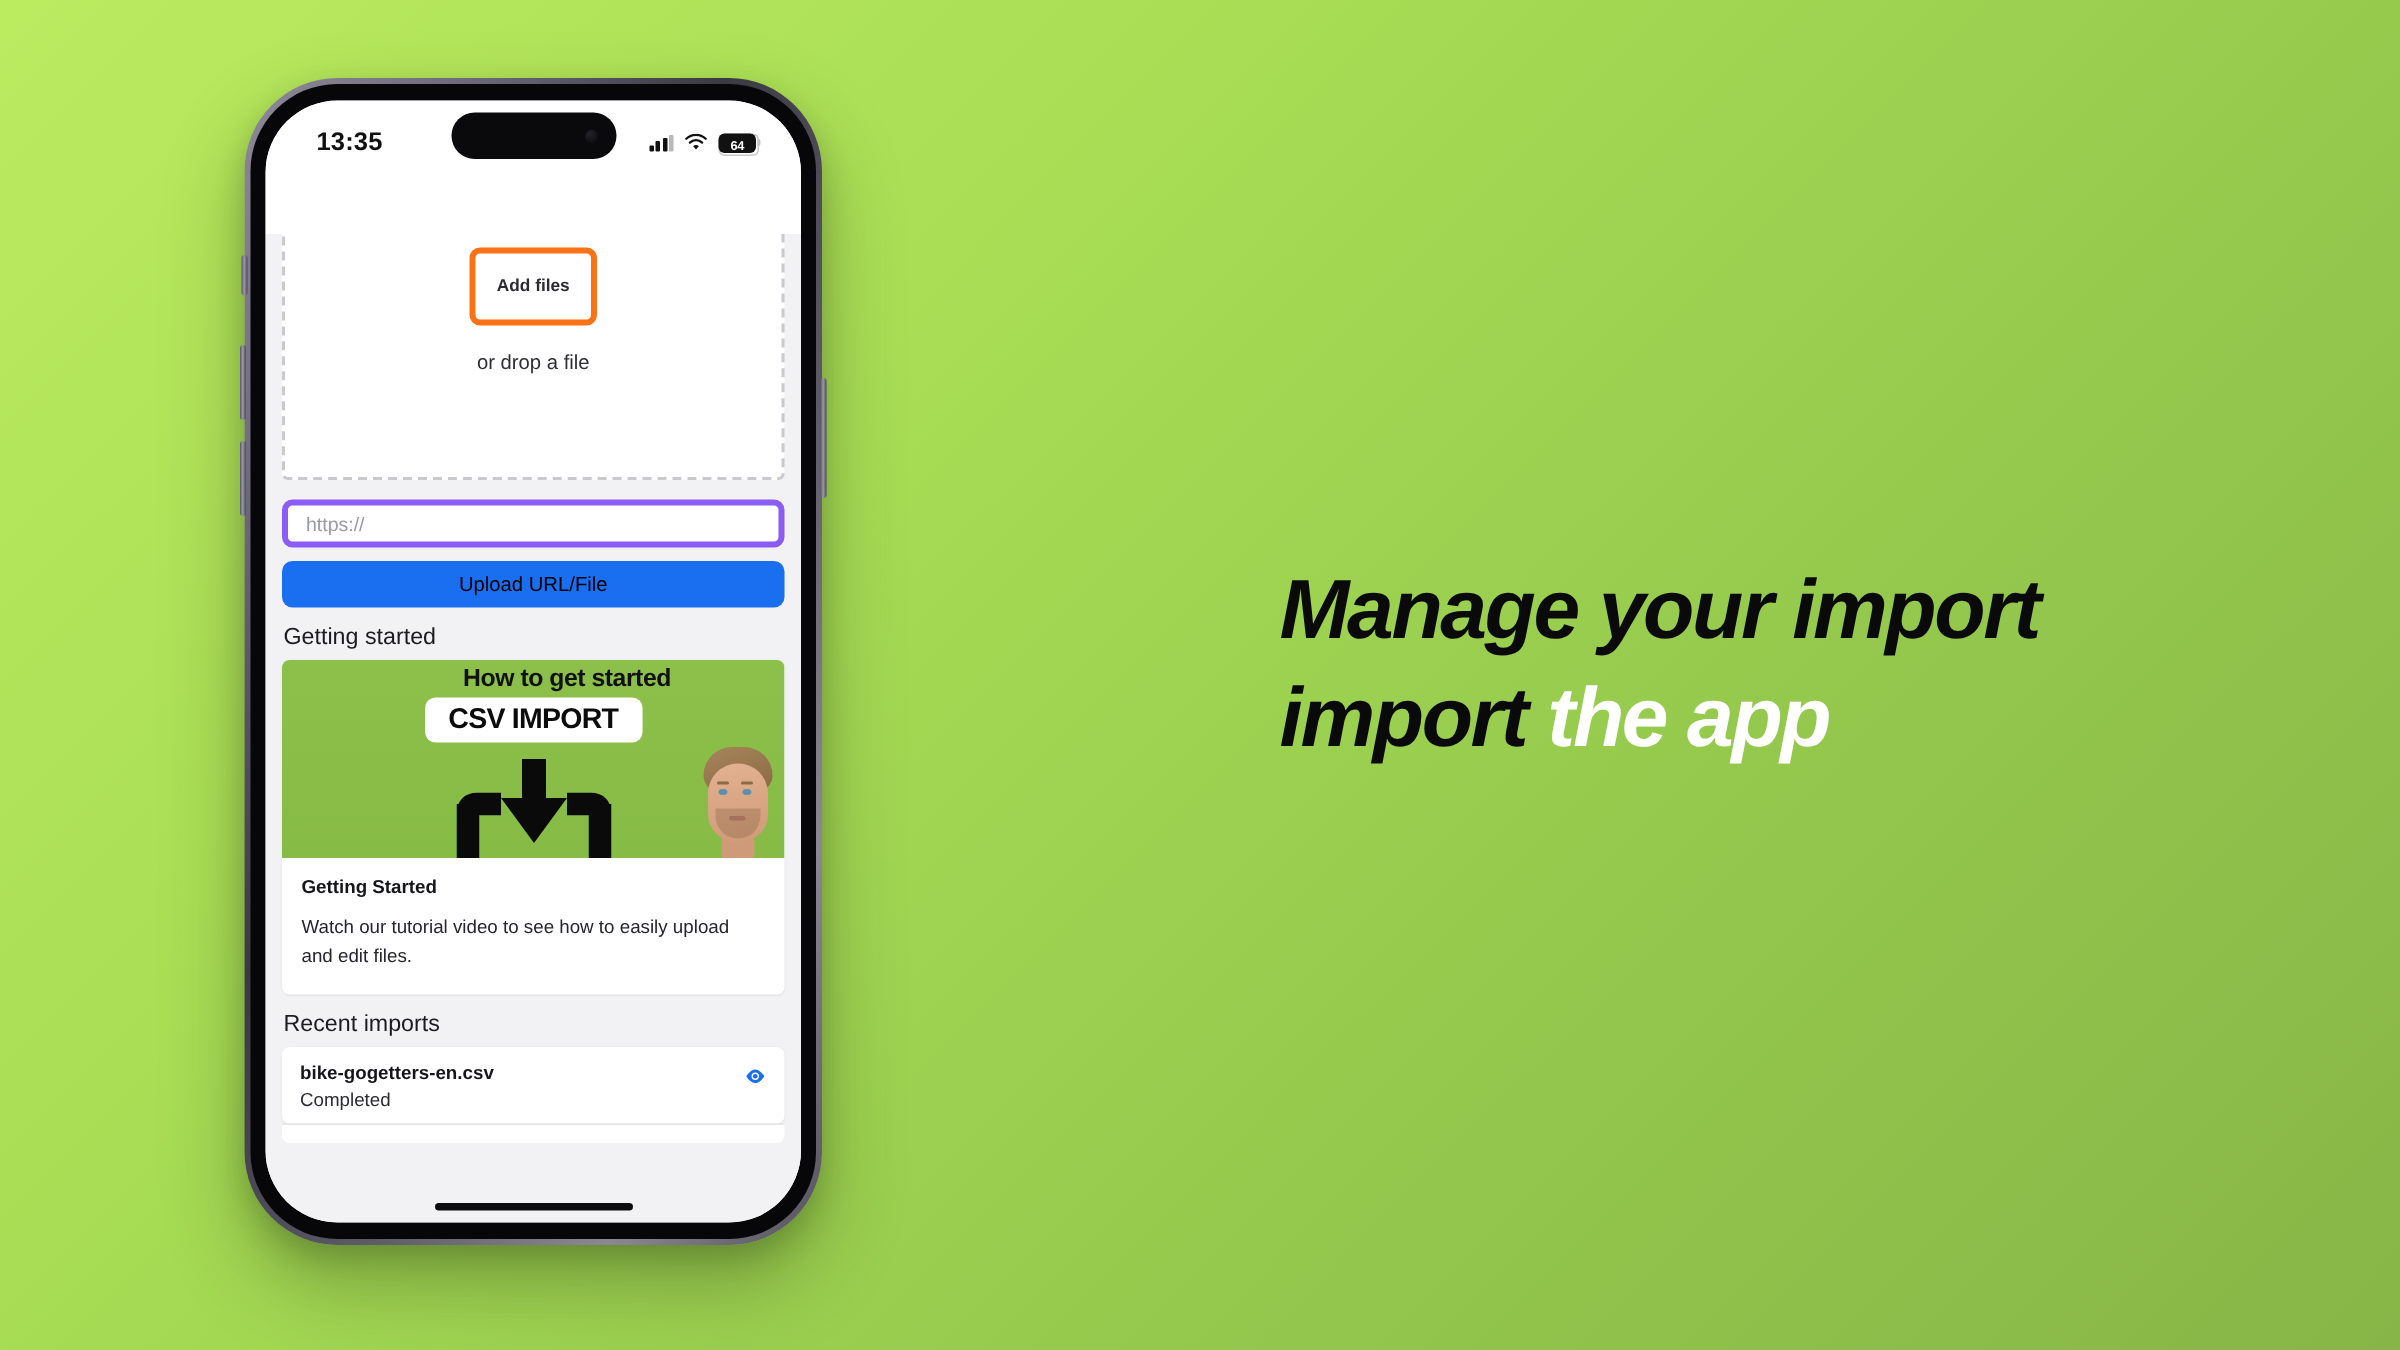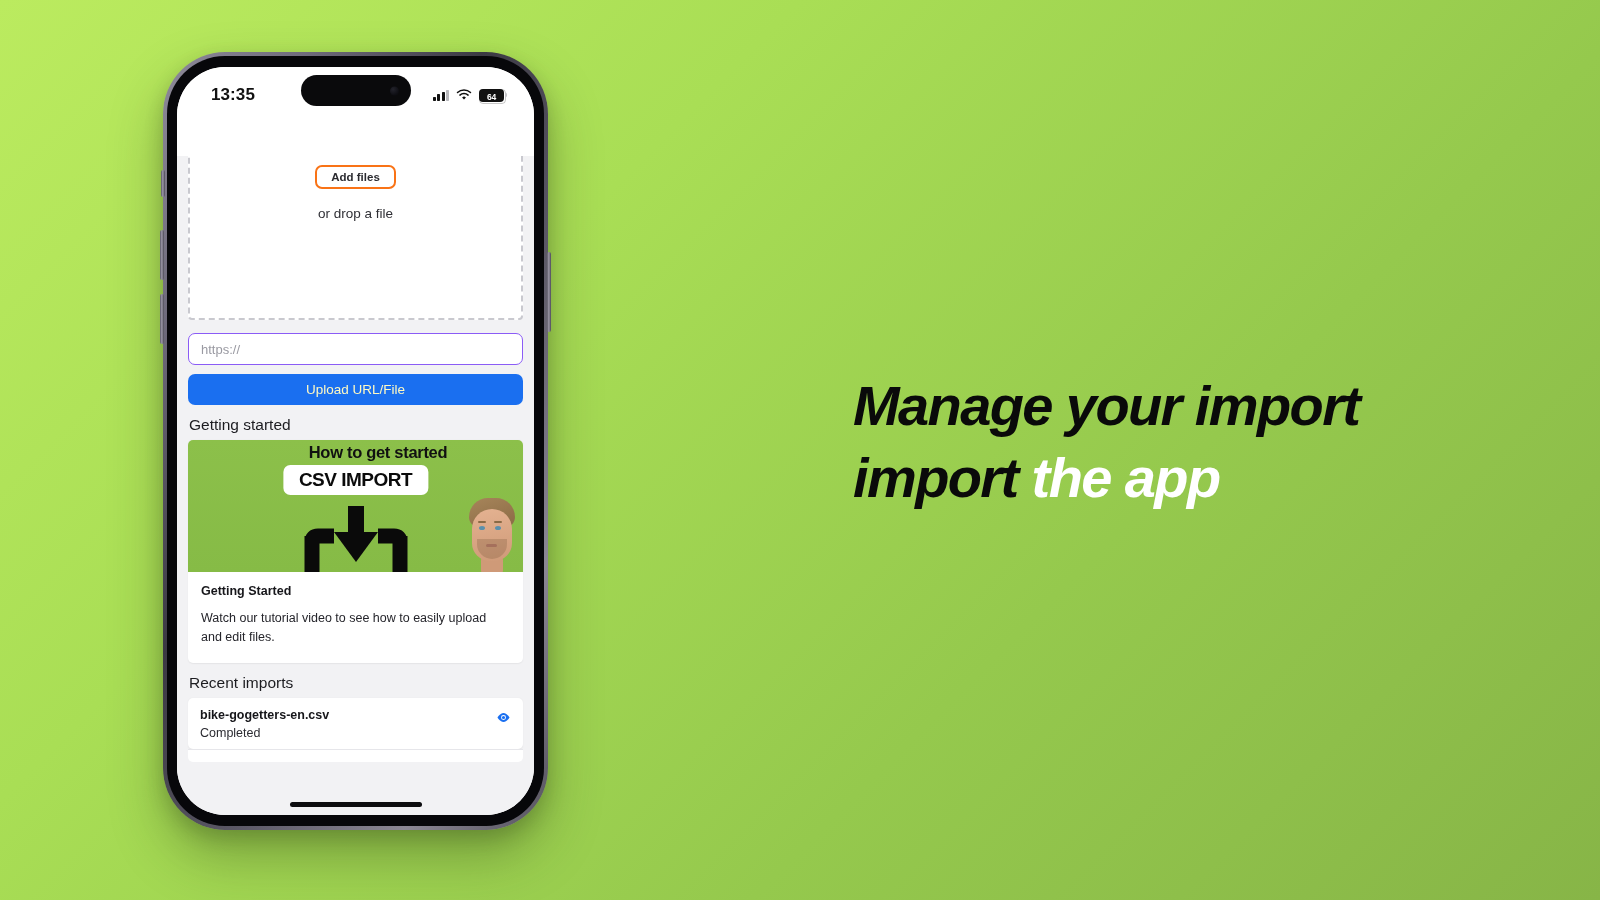--- a/index.html
+++ b/index.html
@@ -91,37 +91,37 @@
   .dropzone{
     margin-top:-22px;
     height:186px;
     background:#fff;
     border:2px dashed #c9c9cf;
     border-radius:4px;
     display:flex; flex-direction:column; align-items:center;
     padding-top:29px;
   }
   .add-files-btn{
-    background:#fff; border:2px solid #f97316; border-radius:7px;
+    background:#fff; border:4px solid #f97316; border-radius:7px;
     font-size:11.5px; font-weight:700; color:#2b2b30;
-    padding:4px 14px; cursor:pointer; font-family:inherit;
+    padding:16px 14px; cursor:pointer; font-family:inherit;
   }
   .drop-hint{ margin-top:17px; font-size:13.5px; color:#2f2f35; }
 
   .url-input{
     display:block; width:100%; height:32px; margin-top:13px;
-    border:1px solid #8b5cf6; border-radius:7px; background:#fff;
+    border:4px solid #8b5cf6; border-radius:7px; background:#fff;
     padding:0 12px; font-size:13px; color:#2b2b30; font-family:inherit;
   }
   .url-input::placeholder{ color:#9a9aa2; }
 
   .upload-btn{
     display:block; width:100%; height:31px; margin-top:9px;
     background:#1a6ff0; border:none; border-radius:7px;
-    color:#fef9c3; font-size:13.5px; font-family:inherit; cursor:pointer;
+    color:#000000; font-size:13.5px; font-family:inherit; cursor:pointer;
   }
 
   .section-title{ font-size:15.5px; color:#1c1c20; margin:11px 0 6px 1px; }
 
   .card{ background:#fff; border-radius:5px; overflow:hidden; box-shadow:0 .5px 1.5px rgba(0,0,0,.06); }
 
   .thumb{
     position:relative; height:132px;
     background:linear-gradient(180deg,#8cc04a 0%,#86bb46 100%);
     overflow:hidden;

